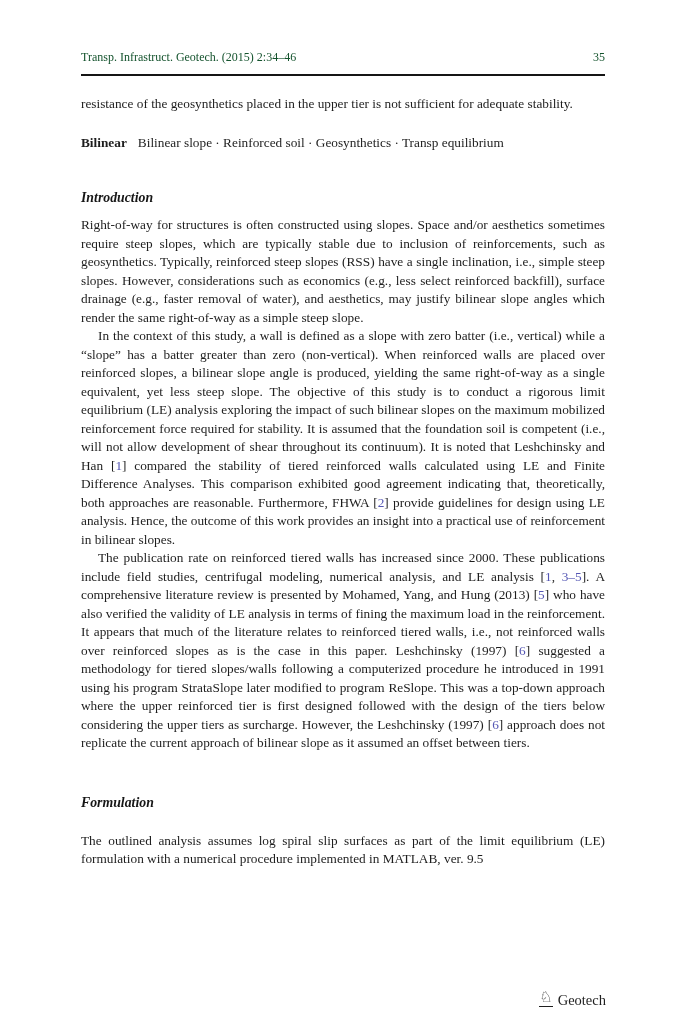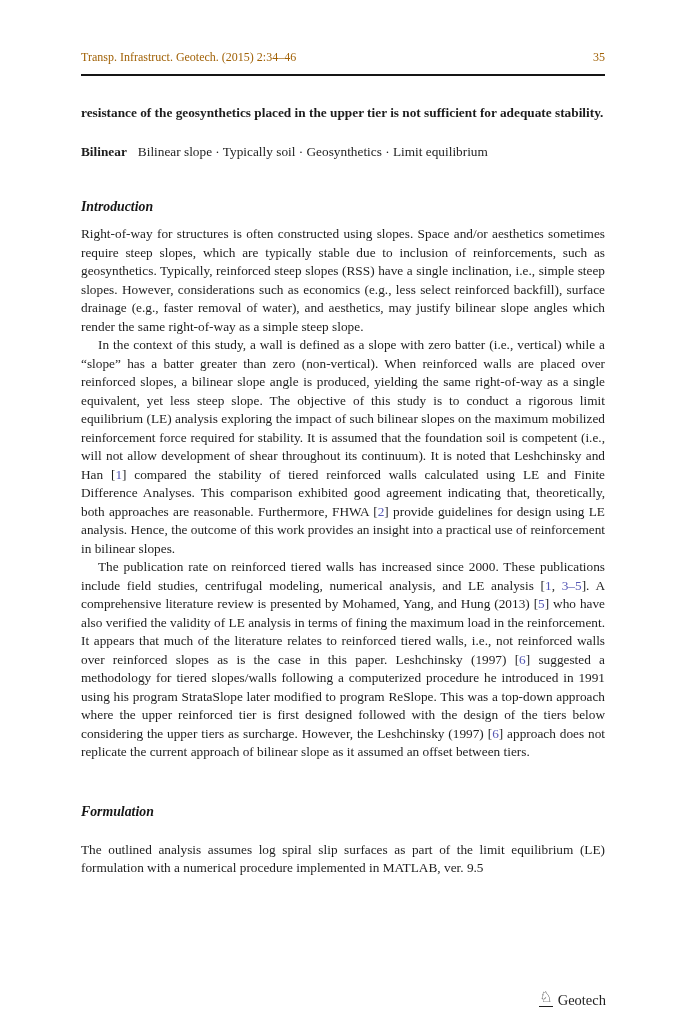--- a/index.html
+++ b/index.html
@@ -17,35 +17,35 @@
     left: 81px;
     width: 524px;
     top: 0;
   }
   .running-head {
     margin-top: 50px;
     display: flex;
     justify-content: space-between;
     align-items: baseline;
     font-size: 12px;
-    color: #a16207;
+    color: #14532d;
   }
   .head-rule {
     height: 2px;
     background: #151515;
     margin-top: 9px;
   }
   .para {
     font-size: 13.3px;
     line-height: 18.5px;
     text-align: justify;
     margin: 0;
   }
   .para.indent { text-indent: 17px; }
-  .front-paras { margin-top: 28px; font-weight: bold; }
+  .front-paras { margin-top: 19px; }
   .keywords-line {
     margin-top: 20px;
     font-size: 13.3px;
     line-height: 18.5px;
   }
   .keywords-line .kw-label { font-weight: bold; margin-right: 11px; }
   h2.sec-heading {
     font-size: 13.8px;
     font-weight: bold;
     margin: 0;
@@ -91,21 +91,21 @@
       <span>Transp. Infrastruct. Geotech. (2015) 2:34–46</span>
       <span>35</span>
     </div>
     <div class="head-rule"></div>
 
     <main>
       <div class="front-paras">
           <p class="para">resistance of the geosynthetics placed in the upper tier is not sufficient for adequate stability.</p>
         </div>
 
-      <p class="keywords-line"><span class="kw-label">Bilinear</span><span>Bilinear slope · Typically soil · Geosynthetics · Limit equilibrium</span></p>
+      <p class="keywords-line"><span class="kw-label">Bilinear</span><span>Bilinear slope · Reinforced soil · Geosynthetics · Transp equilibrium</span></p>
 
       <h2 class="sec-heading" id="heading-introduction">Introduction</h2>
       <div id="paras-introduction">
           <p class="para">Right-of-way for structures is often constructed using slopes. Space and/or aesthetics sometimes require steep slopes, which are typically stable due to inclusion of reinforcements, such as geosynthetics. Typically, reinforced steep slopes (RSS) have a single inclination, i.e., simple steep slopes. However, considerations such as economics (e.g., less select reinforced backfill), surface drainage (e.g., faster removal of water), and aesthetics, may justify bilinear slope angles which render the same right-of-way as a simple steep slope.</p>
           <p class="para indent">In the context of this study, a wall is defined as a slope with zero batter (i.e., vertical) while a “slope” has a batter greater than zero (non-vertical). When reinforced walls are placed over reinforced slopes, a bilinear slope angle is produced, yielding the same right-of-way as a single equivalent, yet less steep slope. The objective of this study is to conduct a rigorous limit equilibrium (LE) analysis exploring the impact of such bilinear slopes on the maximum mobilized reinforcement force required for stability. It is assumed that the foundation soil is competent (i.e., will not allow development of shear throughout its continuum). It is noted that Leshchinsky and Han [<span class="cite">1</span>] compared the stability of tiered reinforced walls calculated using LE and Finite Difference Analyses. This comparison exhibited good agreement indicating that, theoretically, both approaches are reasonable. Furthermore, FHWA [<span class="cite">2</span>] provide guidelines for design using LE analysis. Hence, the outcome of this work provides an insight into a practical use of reinforcement in bilinear slopes.</p>
           <p class="para indent">The publication rate on reinforced tiered walls has increased since 2000. These publications include field studies, centrifugal modeling, numerical analysis, and LE analysis [<span class="cite">1</span>, <span class="cite">3–5</span>]. A comprehensive literature review is presented by Mohamed, Yang, and Hung (2013) [<span class="cite">5</span>] who have also verified the validity of LE analysis in terms of fining the maximum load in the reinforcement. It appears that much of the literature relates to reinforced tiered walls, i.e., not reinforced walls over reinforced slopes as is the case in this paper. Leshchinsky (1997) [<span class="cite">6</span>] suggested a methodology for tiered slopes/walls following a computerized procedure he introduced in 1991 using his program StrataSlope later modified to program ReSlope. This was a top-down approach where the upper reinforced tier is first designed followed with the design of the tiers below considering the upper tiers as surcharge. However, the Leshchinsky (1997) [<span class="cite">6</span>] approach does not replicate the current approach of bilinear slope as it assumed an offset between tiers.</p>
         </div>
 
       <h2 class="sec-heading" id="heading-formulation">Formulation</h2>
       <div id="paras-formulation">

